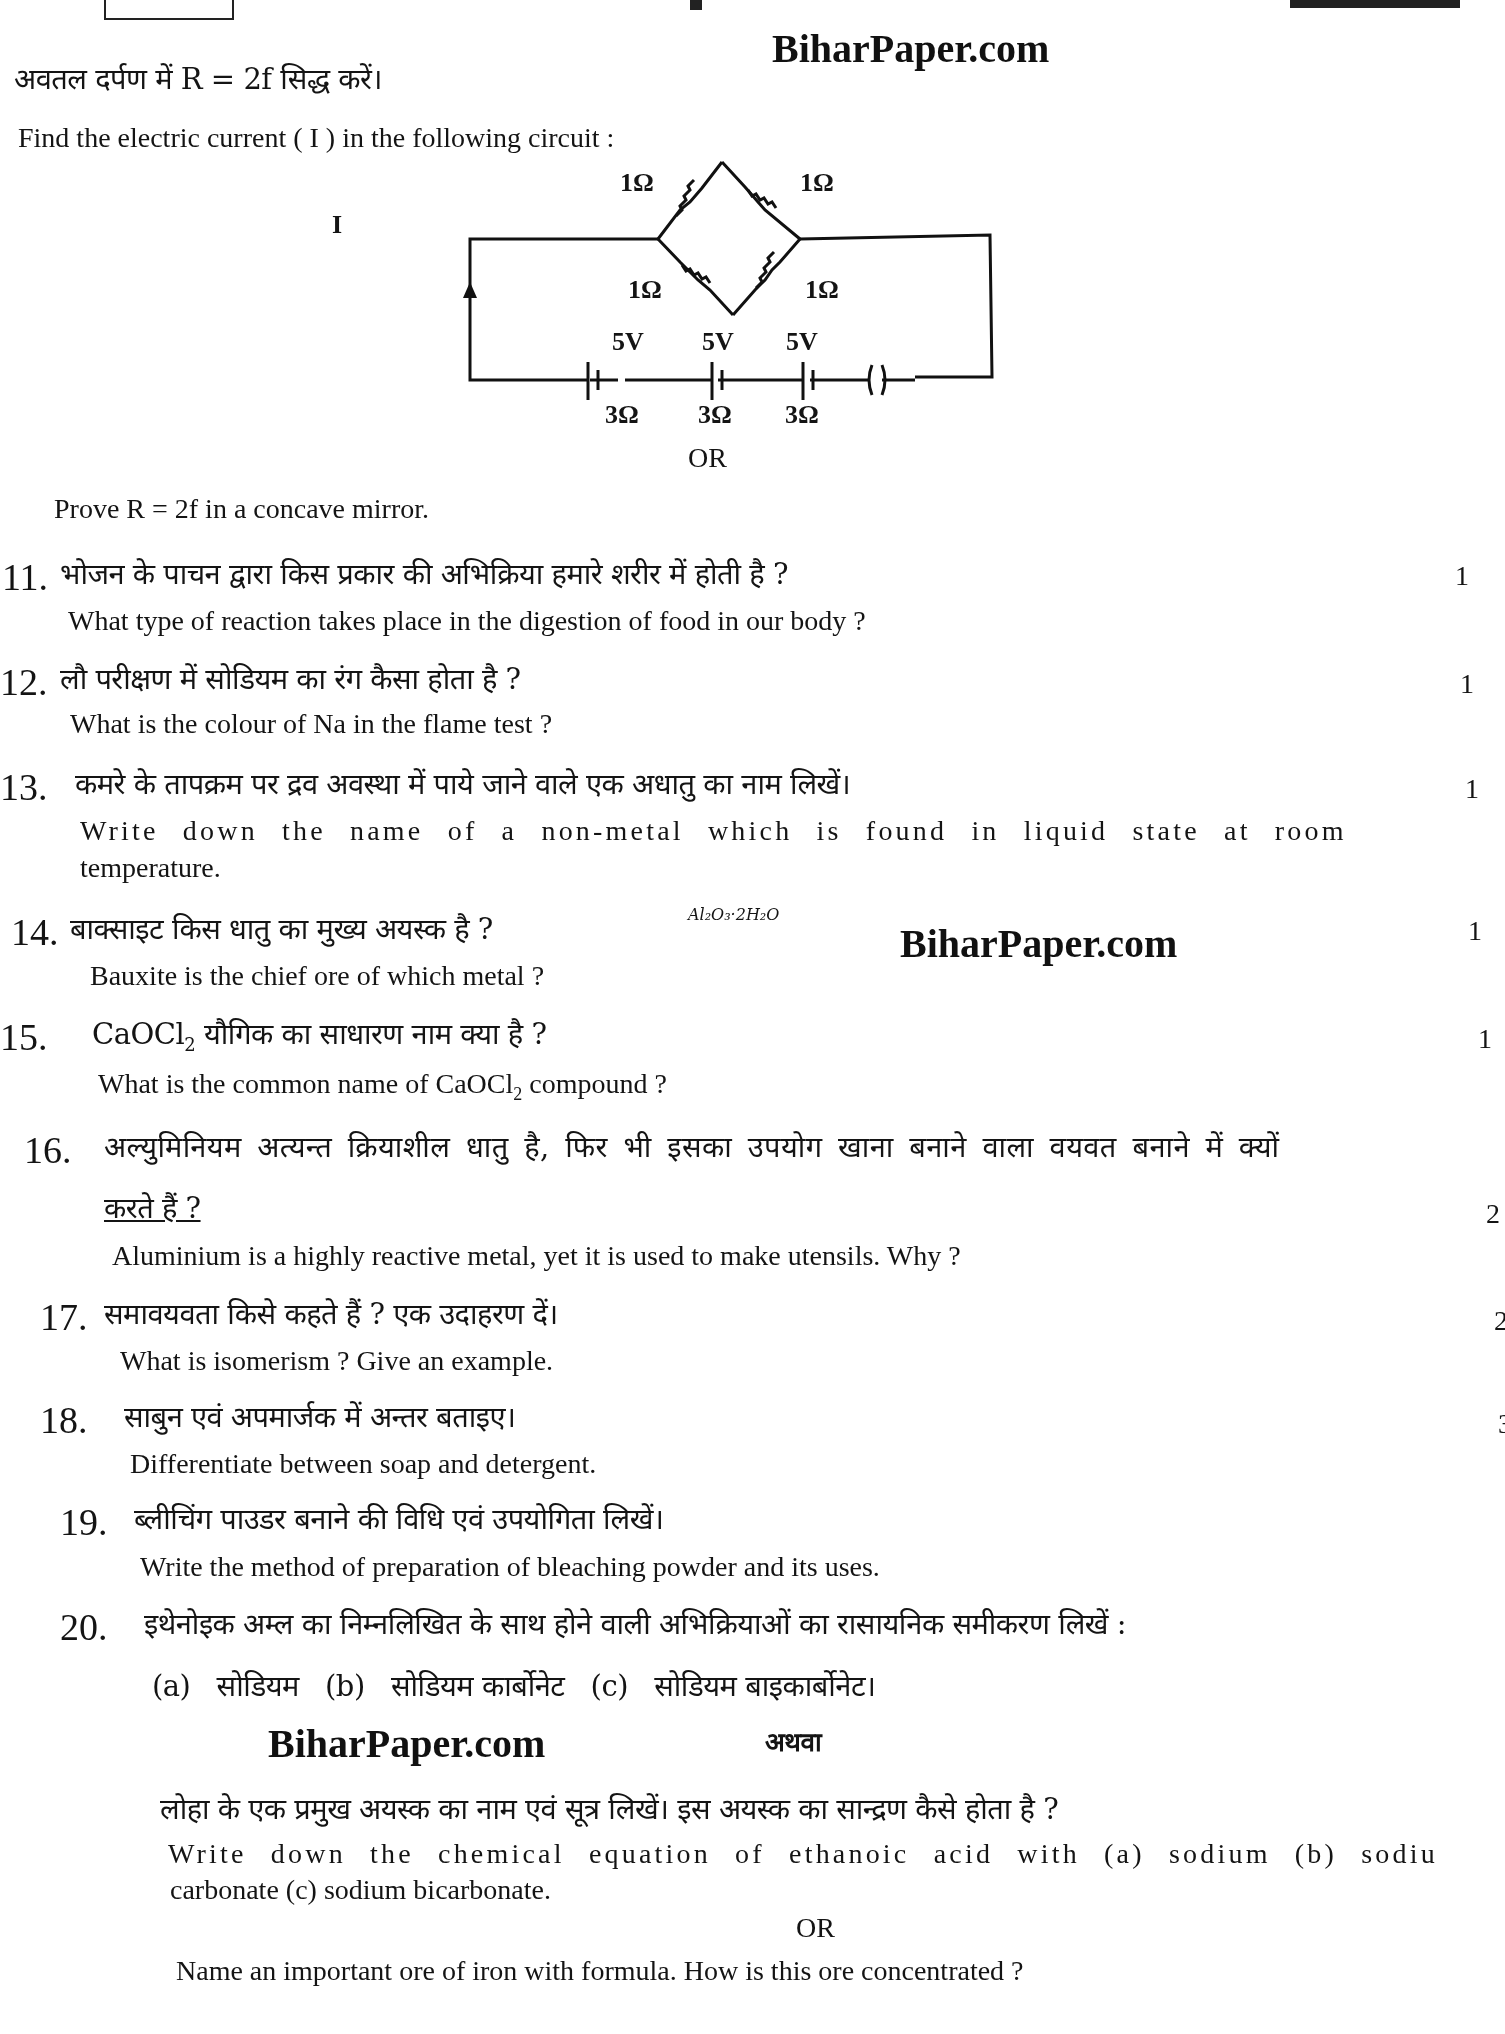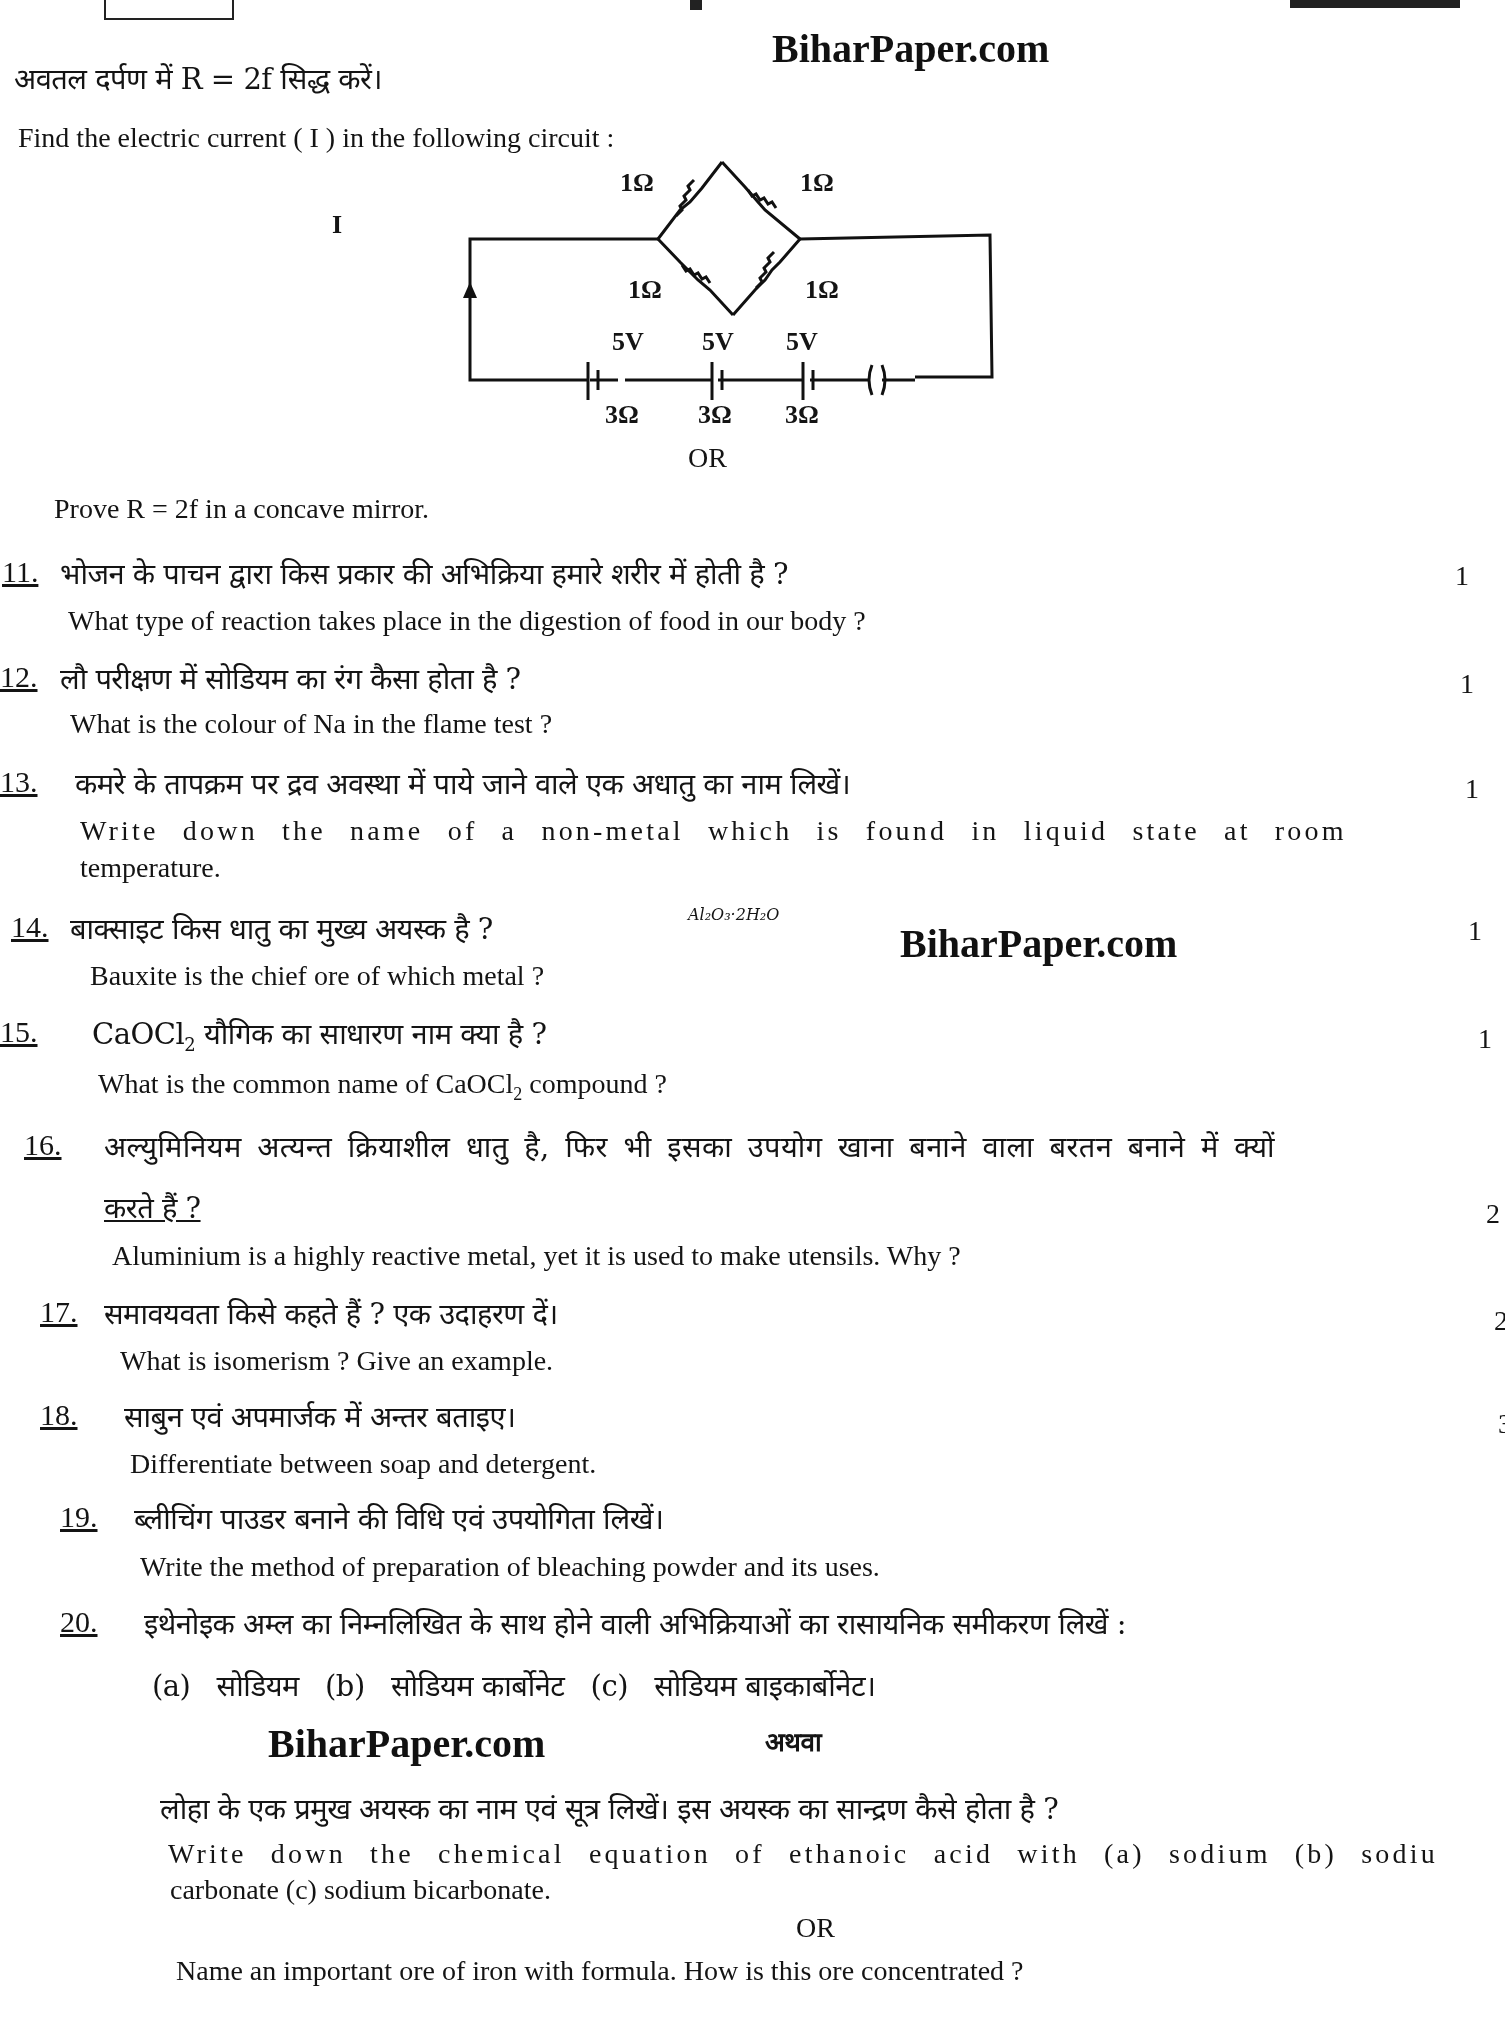--- a/index.html
+++ b/index.html
@@ -7,21 +7,21 @@
     width: 1505px; height: 2034px; position: relative; overflow: hidden;
     font-family: "DejaVu Serif", "Liberation Serif", serif;
     color: #141414;
   }
   .abs { position: absolute; white-space: nowrap; }
   .hi { font-size: 29px; letter-spacing: -0.5px; }
   .en { font-size: 28px; font-family: "Liberation Serif", "DejaVu Serif", serif; }
   .en.just { letter-spacing: 3.2px; word-spacing: 14px; }
   .wm { font-family: "Liberation Serif", serif; font-weight: bold; font-size: 40px; color: #111; text-align: center; }
   .marks { font-size: 28px; font-family: "Liberation Serif", serif; }
-  .qnum { font-size: 30px; font-family: "Liberation Serif", serif; text-decoration: underline; }
+  .qnum { font-size: 38px; font-family: "Liberation Serif", serif; }
   .topbox { position:absolute; left:104px; top:-6px; width:126px; height:24px; border:2px solid #222; border-top:none; }
   .topcut { position:absolute; height:10px; background:#222; top:0; }
   sub { font-size: 18px; }
   .circuit-label { font-family: "Liberation Serif", serif; font-weight: bold; font-size: 26px; position: absolute; text-align: right; }
 </style>
 </head>
 <body>
 
 <div class="topbox"></div>
 <div class="topcut" style="left:1290px;width:170px;height:8px;"></div>
@@ -107,21 +107,21 @@
 <div class="abs wm" style="left:900px;top:920px;">BiharPaper.com</div>
 <div class="abs marks" style="left:1468px;top:915px;">1</div>
 <div class="abs en" style="left:90px;top:960px;">Bauxite is the chief ore of which metal ?</div>
 
 <div class="abs qnum" style="left:0px;top:1015px;">15.</div>
 <div class="abs hi" style="left:92px;top:1013px;"><span>CaOCl</span><sub>2</sub><span> यौगिक का साधारण नाम क्या है ?</span></div>
 <div class="abs marks" style="left:1478px;top:1023px;">1</div>
 <div class="abs en" style="left:98px;top:1068px;"><span>What is the common name of CaOCl</span><sub>2</sub><span> compound ?</span></div>
 
 <div class="abs qnum" style="left:24px;top:1128px;">16.</div>
-<div class="abs hi" style="left:104px;top:1126px;letter-spacing:0.4px;word-spacing:6px;">अल्युमिनियम अत्यन्त क्रियाशील धातु है, फिर भी इसका उपयोग खाना बनाने वाला बरतन बनाने में क्यों</div>
+<div class="abs hi" style="left:104px;top:1126px;letter-spacing:0.4px;word-spacing:6px;">अल्युमिनियम अत्यन्त क्रियाशील धातु है, फिर भी इसका उपयोग खाना बनाने वाला वयवत बनाने में क्यों</div>
 <div class="abs hi" style="left:104px;top:1187px;text-decoration:underline;">करते हैं ?</div>
 <div class="abs marks" style="left:1486px;top:1198px;">2</div>
 <div class="abs en" style="left:112px;top:1240px;">Aluminium is a highly reactive metal, yet it is used to make utensils. Why ?</div>
 
 <div class="abs qnum" style="left:40px;top:1295px;">17.</div>
 <div class="abs hi" style="left:104px;top:1293px;text-align:center;">समावयवता किसे कहते हैं ? एक उदाहरण दें।</div>
 <div class="abs marks" style="left:1494px;top:1305px;">2</div>
 <div class="abs en" style="left:120px;top:1345px;">What is isomerism ? Give an example.</div>
 
 <div class="abs qnum" style="left:40px;top:1398px;">18.</div>

